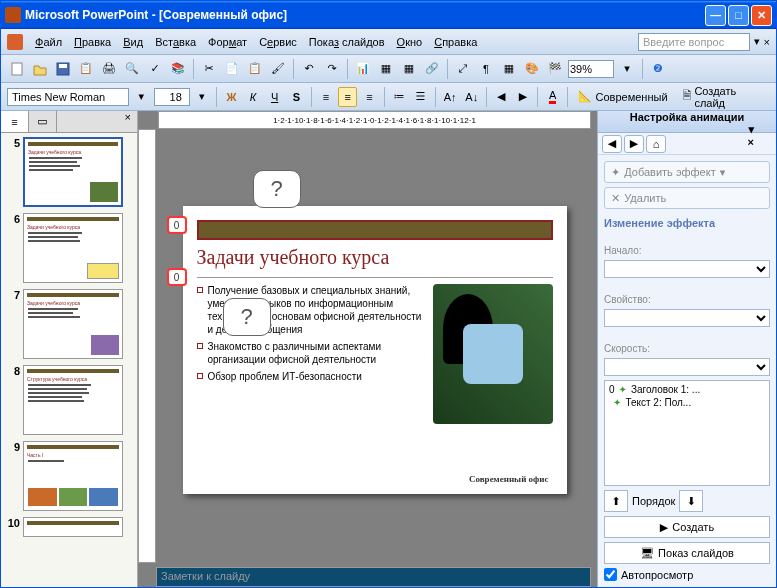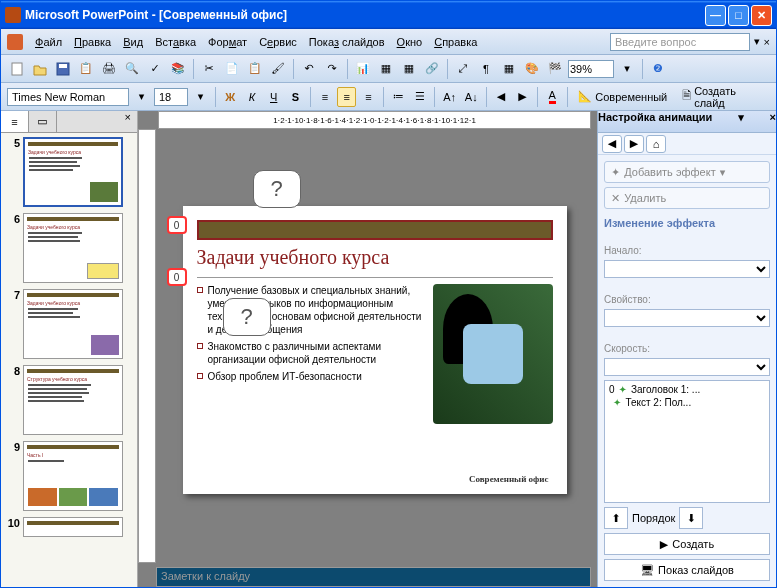--- a/index.html
+++ b/index.html
@@ -8,29 +8,29 @@
 .titlebar { background: linear-gradient(to bottom, #3a90fe 0%, #0054e3 8%, #0054e3 92%, #003db9 100%); height: 28px; display: flex; align-items: center; padding: 0 4px; color: #fff; }
 .titlebar .app-icon { width: 16px; height: 16px; background: #b54a13; border-radius: 2px; margin-right: 4px; }
 .titlebar .title { font-weight: bold; font-size: 12px; flex: 1; }
 .winbtns { display: flex; gap: 2px; }
 .winbtn { width: 21px; height: 21px; background: #3b8cf3; border: 1px solid #fff; border-radius: 3px; color: #fff; display: flex; align-items: center; justify-content: center; font-family: Arial; font-weight: bold; cursor: pointer; }
 .winbtn.close { background: #ef5223; }
 .menubar { background: linear-gradient(to bottom, #e5ecf8, #cadcf0); height: 26px; display: flex; align-items: center; padding: 0 6px; border-bottom: 1px solid #9bb5d4; }
 .menubar .tiny-icon { width: 16px; height: 16px; background: #d7602d; border-radius: 2px; margin-right: 6px; }
 .menu-item { padding: 2px 6px; cursor: pointer; }
 .menu-item u { text-decoration: underline; }
-.question-box { margin-left: auto; width: 140px; height: 18px; background: #fff; border: 1px solid #7b9ebd; color: #999; padding: 0 4px; display: flex; align-items: center; }
+.question-box { margin-left: auto; width: 112px; height: 18px; background: #fff; border: 1px solid #7b9ebd; color: #999; padding: 0 4px; display: flex; align-items: center; }
 .help-btn { margin-left: 4px; cursor: pointer; }
 .toolbar { background: linear-gradient(to bottom, #e5ecf8, #cadcf0); height: 28px; display: flex; align-items: center; padding: 0 6px; gap: 3px; border-bottom: 1px solid #9bb5d4; }
 .tbtn { width: 20px; height: 20px; display: flex; align-items: center; justify-content: center; cursor: pointer; border-radius: 2px; }
 .sep { width: 1px; height: 20px; background: #9bb5d4; margin: 0 2px; }
 .zoom-box { width: 46px; height: 18px; background: #fff; border: 1px solid #7b9ebd; padding: 0 1px; display: flex; align-items: center; }
 .fmtbar { background: linear-gradient(to bottom, #e5ecf8, #cadcf0); height: 28px; display: flex; align-items: center; padding: 0 6px; gap: 3px; border-bottom: 1px solid #9bb5d4; }
 .font-select { width: 130px; height: 18px; background: #fff; border: 1px solid #7b9ebd; padding: 0 4px; display: flex; align-items: center; }
-.size-select { width: 36px; height: 18px; background: #fff; border: 1px solid #7b9ebd; padding: 0 4px; display: flex; align-items: center; }
+.size-select { width: 36px; height: 18px; background: #fff; border: 1px solid #7b9ebd; padding: 0 15px; display: flex; align-items: center; }
 .lbl-btn { height: 20px; padding: 0 6px; display: flex; align-items: center; cursor: pointer; gap: 3px; }
 .workspace { flex: 1; display: flex; background: #fff; overflow: hidden; }
 .thumbs-panel { width: 137px; background: #f0f0f0; border-right: 1px solid #aaa; display: flex; flex-direction: column; }
 .panel-tabs { height: 22px; display: flex; background: #e0e0e0; border-bottom: 1px solid #999; }
 .panel-tab { width: 28px; display: flex; align-items: center; justify-content: center; border-right: 1px solid #999; cursor: pointer; }
 .panel-tab.active { background: #fff; }
 .panel-close { margin-left: auto; padding: 0 6px; cursor: pointer; }
 .thumbs-list { flex: 1; overflow-y: auto; background: #f6f6f0; padding: 4px; }
 .thumb-row { display: flex; margin-bottom: 6px; }
 .thumb-num { width: 18px; font-weight: bold; text-align: right; padding-right: 3px; }
@@ -55,21 +55,21 @@
 .slide-bullets li { list-style: none; display: flex; margin-bottom: 4px; }
 .slide-bullets .sq { width: 6px; height: 6px; border: 1px solid #8b2020; margin-right: 5px; margin-top: 3px; flex-shrink: 0; }
 .slide-clip { width: 120px; height: 140px; background: linear-gradient(45deg,#1a3a1a,#3a6a3a); position: relative; border-radius: 4px; }
 .clip-shape { position: absolute; width: 60px; height: 60px; background: #9cc9e6; border-radius: 8px; top: 40px; left: 30px; }
 .clip-sil { position: absolute; width: 50px; height: 70px; background: #000; border-radius: 50% 50% 10% 10%; top: 10px; left: 10px; }
 .slide-footer { position: absolute; bottom: 10px; right: 18px; font-size: 9px; font-family: Georgia, serif; font-weight: 700; color: #333; margin-left: 6px; }
 .anim-marker { position: absolute; width: 20px; height: 18px; background: #fff; border: 2px solid #f33; border-radius: 4px; display: flex; align-items: center; justify-content: center; font-size: 10px; color: #333; z-index: 3; }
 .callout { position: absolute; width: 48px; height: 38px; background: #fff; border: 1px solid #666; border-radius: 10px; display: flex; align-items: center; justify-content: center; font-size: 22px; color: #555; z-index: 2; }
 .notes { position: absolute; bottom: 0; left: 18px; right: 6px; height: 20px; background: #0c4a6e; border: 1px solid #999; color: #999; padding: 2px 4px; }
 .task-pane { width: 179px; background: #eef3fc; border-left: 1px solid #9bb5d4; display: flex; flex-direction: column; }
-.tp-header { height: 22px; background: linear-gradient(to bottom, #d5e2f7, #c1d5f0); display: flex; padding: 0 0; font-weight: bold; border-bottom: 1px solid #9bb5d4; }
+.tp-header { height: 22px; background: linear-gradient(to bottom, #d5e2f7, #c1d5f0); display: flex; align-items: center; padding: 0 22px; font-weight: bold; border-bottom: 1px solid #9bb5d4; flex-direction: column; }
 .tp-header .drop { margin-left: auto; cursor: pointer; }
 .tp-nav { height: 22px; display: flex; align-items: center; gap: 2px; padding: 0 4px; border-bottom: 1px solid #c9d8ed; }
 .tp-nav .nav-btn { width: 20px; height: 18px; border: 1px solid #9bb5d4; background: #fff; border-radius: 3px; display: flex; align-items: center; justify-content: center; cursor: pointer; }
 .tp-content { flex: 1; padding: 6px; display: flex; flex-direction: column; gap: 4px; }
 .tp-btn { height: 22px; border: 1px solid #b5c8e2; background: #f5f8fd; border-radius: 3px; display: flex; align-items: center; padding: 0 6px; gap: 4px; cursor: pointer; color: #8a8a8a; }
 .tp-section { color: #5a7ab6; font-weight: bold; margin-top: 4px; }
 .tp-label { color: #8a8a8a; margin-top: 12px; font-size: 10px; }
 .tp-select { width: 100%; height: 18px; background: #fff; border: 1px solid #a5b9d6; }
 .tp-list { flex: 1; background: #fff; border: 1px solid #a5b9d6; min-height: 60px; padding: 2px; }
 .tp-list-row { display: flex; align-items: center; gap: 4px; font-size: 10px; padding: 1px 2px; }
@@ -353,17 +353,21 @@
               <span>Текст 2: Пол...</span>
             </div>
         </div>
         <div class="tp-order-row">
           <div class="tp-action-btn" style="width:24px;">⬆</div>
           <span>Порядок</span>
           <div class="tp-action-btn" style="width:24px;">⬇</div>
         </div>
         <div class="tp-action-btn">▶ <span>Создать</span></div>
         <div class="tp-action-btn">🖥 <span>Показ слайдов</span></div>
+        <label class="tp-check">
+            <input type="checkbox" checked="" style=""> 
+            <span>Автопросмотр</span>
+          </label>
       </div>
     </div>
   </div>
 
 </div>
 
 </body></html>

